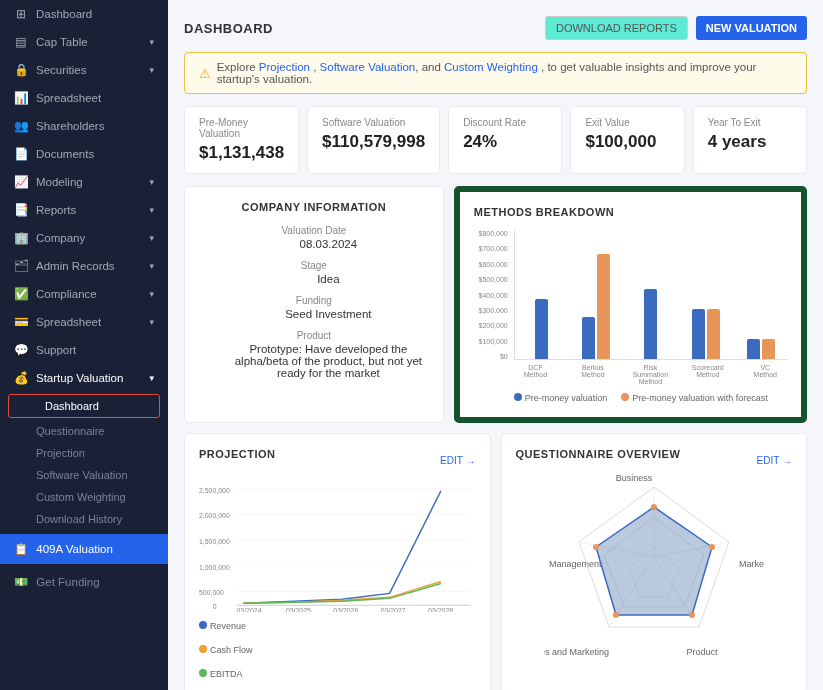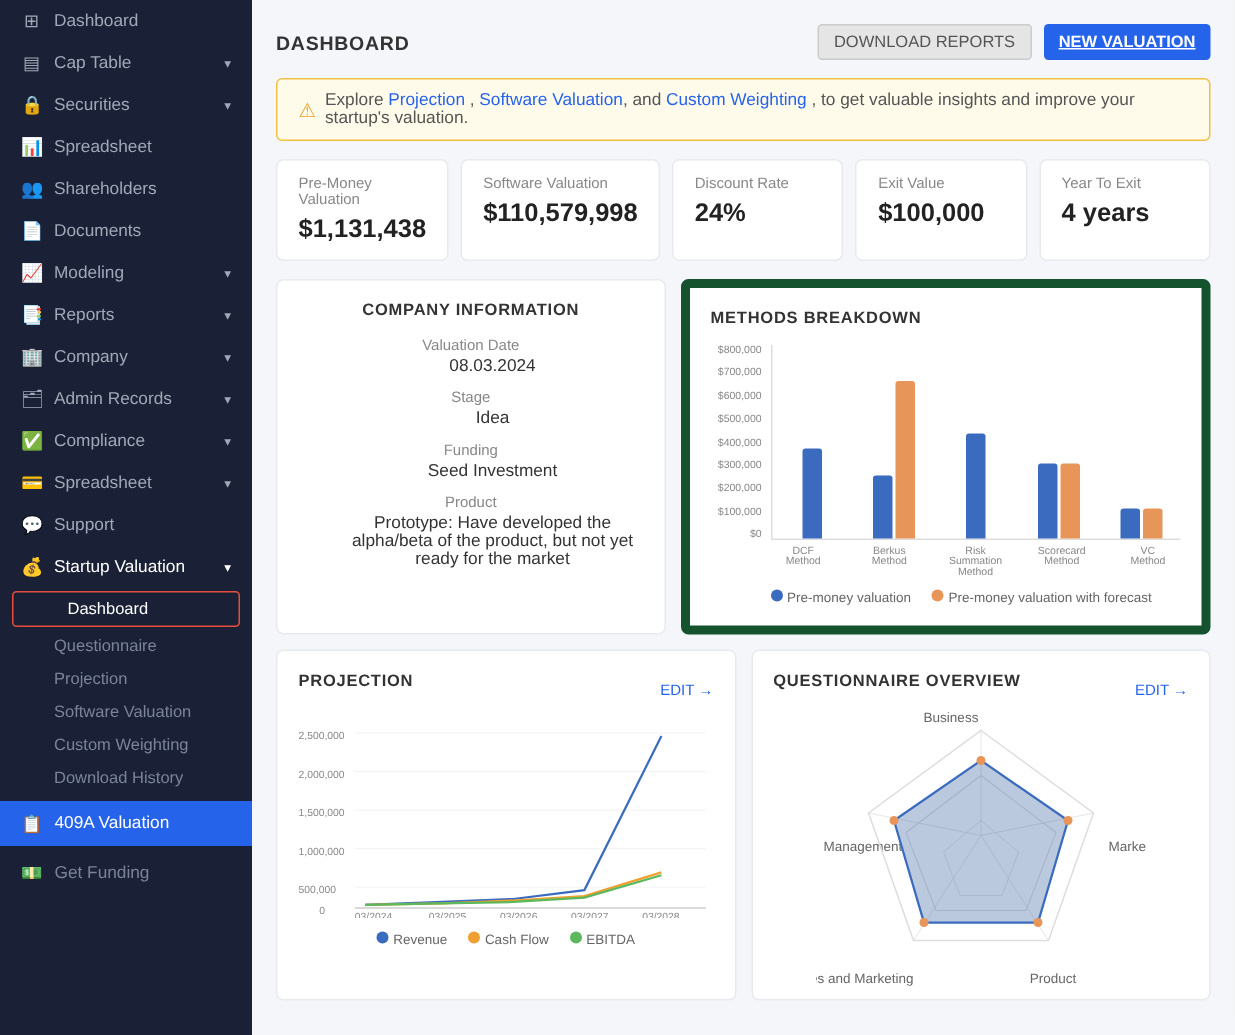--- a/index.html
+++ b/index.html
@@ -69,41 +69,40 @@
       margin-bottom: 12px;
     }
     .dashboard-title {
       font-size: 13px;
       font-weight: bold;
       color: #333;
       letter-spacing: 0.5px;
     }
     .header-buttons { display: flex; gap: 8px; }
     .btn-download {
-      background: #e5e5e5;
+      background: #5eead4;
       border: 1px solid #ccc;
       border-radius: 3px;
       padding: 5px 10px;
       font-size: 11px;
       cursor: pointer;
       display: flex;
       align-items: center;
       gap: 4px;
       color: #555;
     }
     .btn-new-valuation {
       background: #2563eb;
       color: #fff;
       border: none;
       border-radius: 3px;
       padding: 5px 10px;
       font-size: 11px;
       cursor: pointer;
       font-weight: bold;
-      text-decoration: underline;
     }
 
     
     .alert-banner {
       background: #fffbeb;
       border: 1px solid #f0c040;
       border-radius: 4px;
       padding: 8px 14px;
       font-size: 11.5px;
       color: #555;
@@ -185,20 +184,21 @@
     }
     .projection-panel { flex: 1; }
     .questionnaire-panel { flex: 1; }
     .line-chart-legend {
       display: flex;
       gap: 14px;
       margin-top: 6px;
       font-size: 9px;
       color: #666;
       justify-content: center;
+      flex-direction: column;
     }
 
     
     .radar-container {
       display: flex;
       justify-content: center;
       align-items: center;
       height: 170px;
       position: relative;
     }

